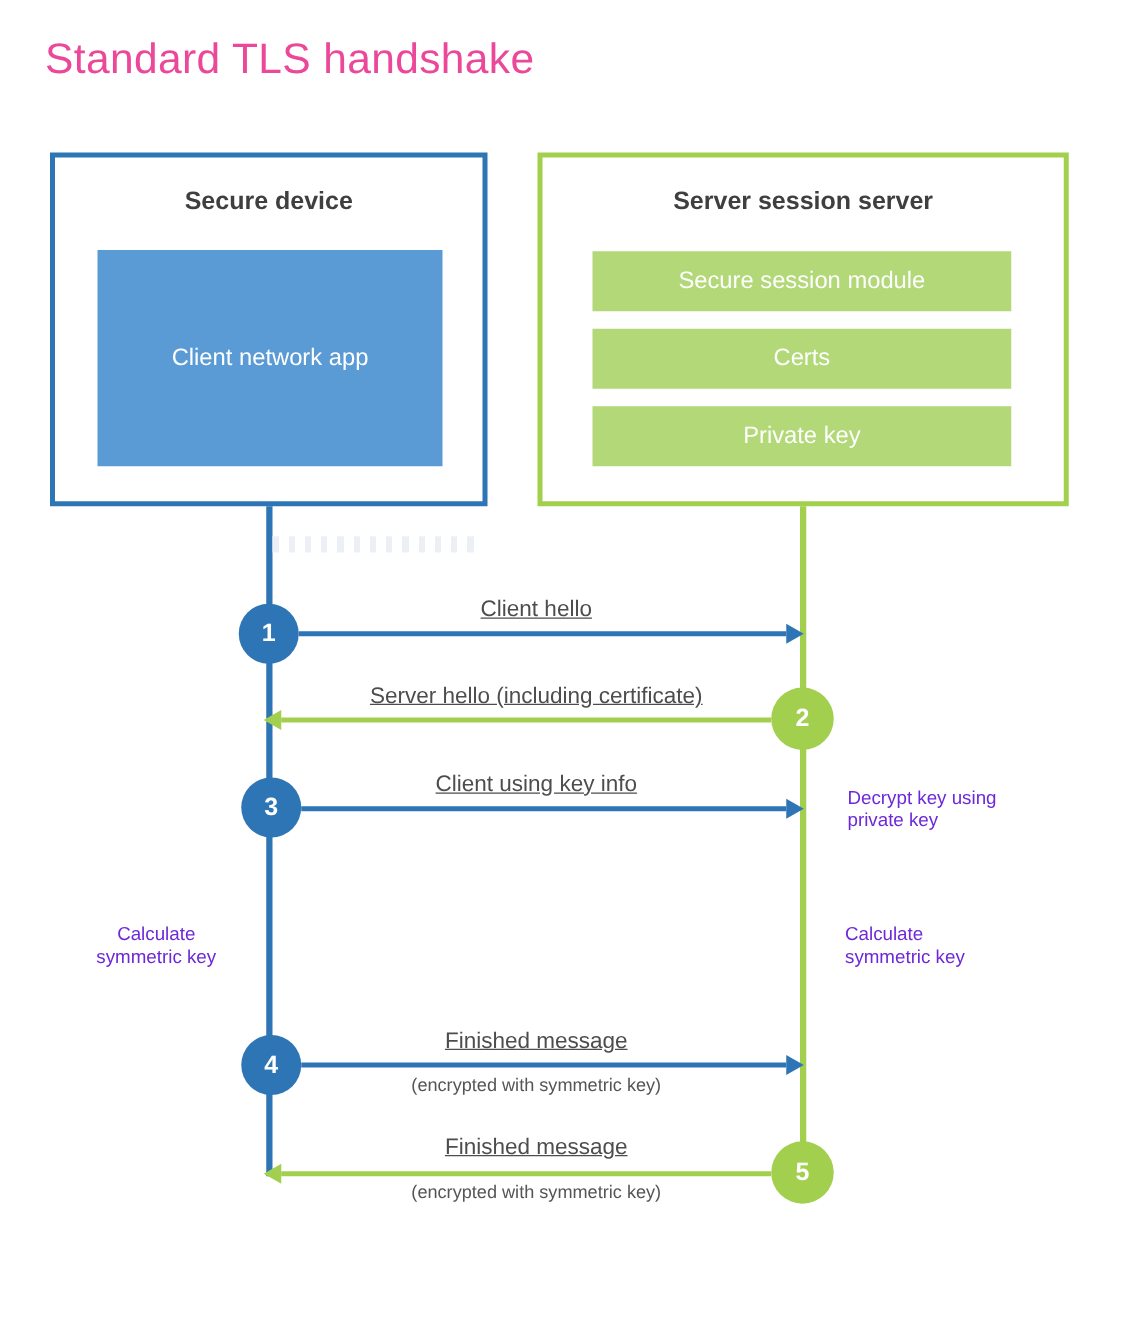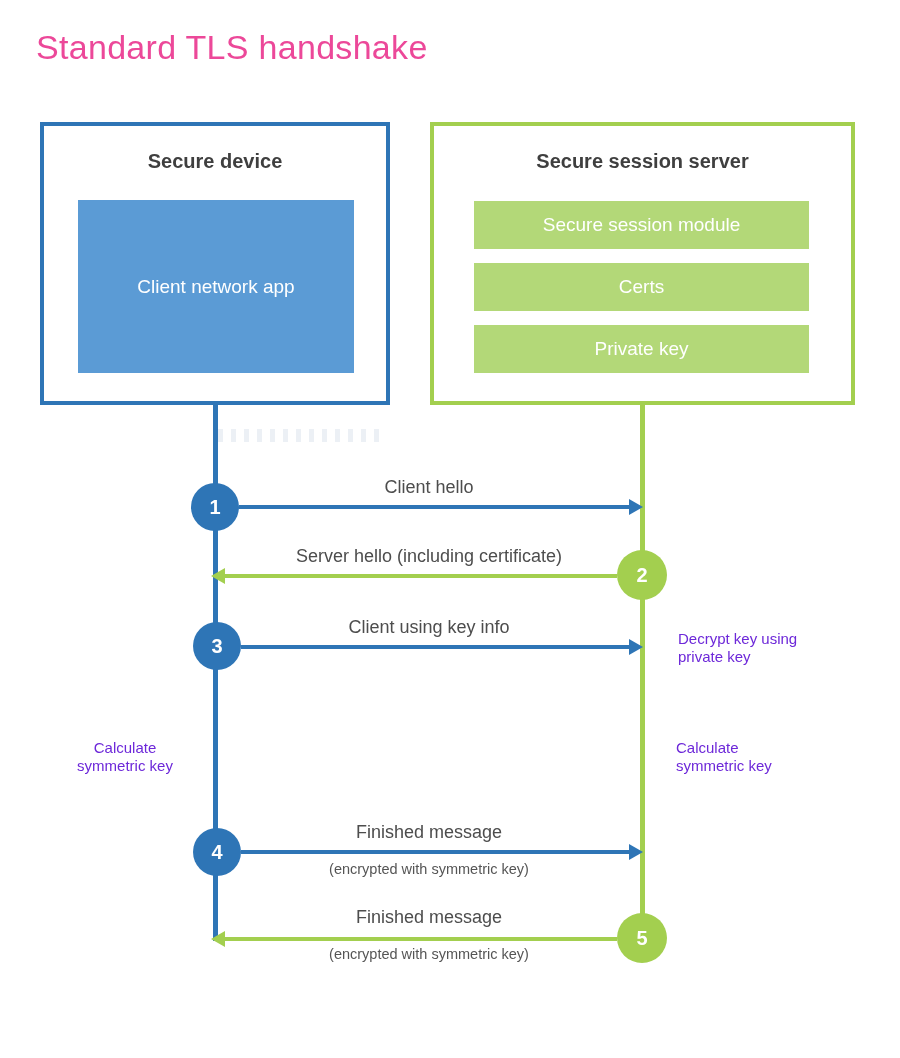--- a/index.html
+++ b/index.html
@@ -48,21 +48,21 @@
   
   .msg-line{position:absolute;height:4px;}
   .msg-line.blue{background:var(--blue);}
   .msg-line.green{background:var(--green);}
   .head{position:absolute;width:0;height:0;border-top:8px solid transparent;border-bottom:8px solid transparent;}
   .head.right{border-left:14px solid var(--blue);}
   .head.left{border-right:14px solid var(--green);}
   
   .msg-label{
     position:absolute;left:215px;width:428px;text-align:center;
-    font-size:18px;color:#4d4d4d;
+    font-size:18px;color:#4d4d4d;text-decoration:underline;
   }
   .msg-sublabel{
     position:absolute;left:215px;width:428px;text-align:center;
     font-size:14.5px;color:#555555;
   }
   .side-note{
     position:absolute;font-size:15px;color:#6d28d9;line-height:17.5px;
   }
   .side-note.centered{text-align:center;}
 </style>
@@ -74,21 +74,21 @@
   <div class="page-title">Standard TLS handshake</div>
 
   <div class="actor-box client-box">
     <div class="actor-title">Secure device</div>
   </div>
   <div class="app-box">
     <span>Client network app</span>
   </div>
 
   <div class="actor-box server-box">
-    <div class="actor-title">Secure session server</div>
+    <div class="actor-title">Server session server</div>
   </div>
   <div class="module-bar" style="top:263px">Certs</div>
   <div class="module-bar" style="top:201px">Secure session module</div>
   <div class="module-bar" style="top:325px">Private key</div>
 
   <div class="lifeline client-lifeline"></div>
   <div class="lifeline server-lifeline"></div>
   <div class="ghost-dashes"></div>
 
   <div class="msg-label" style="top:477px">Client hello</div>

